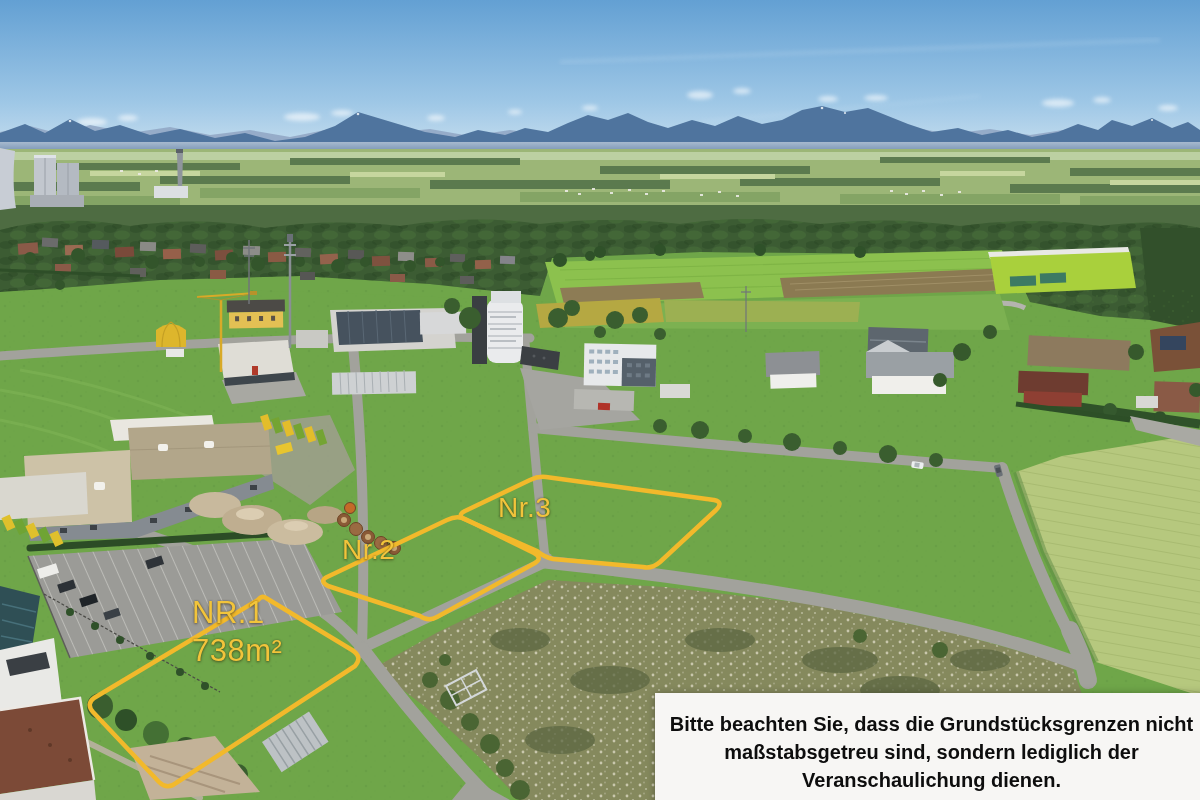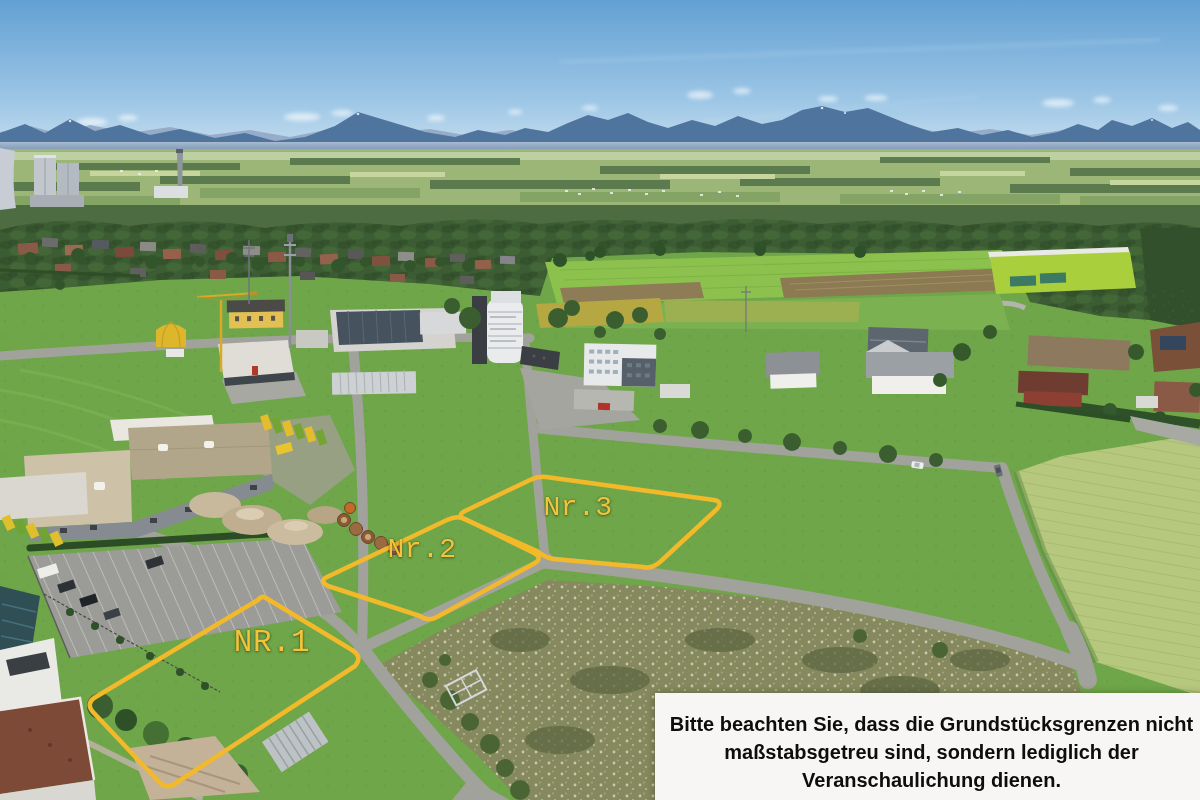--- a/index.html
+++ b/index.html
@@ -8,26 +8,26 @@
     --disclaimer-bg:#F7F6F4;
     --disclaimer-text:#0D0D0D;
   }
   html,body{margin:0;padding:0;background:#222;}
   .scene{
     position:relative;width:1200px;height:800px;overflow:hidden;
     font-family:"Liberation Sans",sans-serif;background:#6fa649;
   }
   .scene svg{position:absolute;left:0;top:0;display:block;}
   .plot-label{
-    position:absolute;text-align:center;color:var(--plot-label);
+    position:absolute;color:var(--plot-label);
     text-shadow:0 1px 3px rgba(50,35,0,.55),0 0 2px rgba(0,0,0,.3);
-    pointer-events:none;letter-spacing:.5px;font-family:Liberation Mono, monospace;
+    pointer-events:none;letter-spacing:.5px;
   }
   .plot-label span{display:block;}
-  .plot-label.nr1{left:192px;top:624px;width:160px;font-size:31px;line-height:38px;}
+  .plot-label.nr1{left:192px;top:594px;width:160px;font-size:31px;line-height:38px;}
   .plot-label.nr2{left:342px;top:532px;width:160px;font-size:28px;line-height:35px;}
   .plot-label.nr3{left:498px;top:490px;width:160px;font-size:28px;line-height:35px;}
   .disclaimer{
     position:absolute;left:655px;top:693px;width:553px;height:115px;
     background:var(--disclaimer-bg);color:var(--disclaimer-text);
     box-shadow:0 1px 8px rgba(0,0,0,.35);
     display:flex;flex-direction:column;justify-content:flex-start;
     padding-top:17px;box-sizing:border-box;
   }
   .disclaimer p{
@@ -591,20 +591,21 @@
 
   <g>
     <path class="plot-outline" d="M266,598 L352,650 Q363,657 355,666 L176,783 Q167,790 159,782 L93,712 Q86,704 94,698 L258,600 Q262,595 266,598 Z"></path>
     <path class="plot-outline" d="M327,577 L447,520 Q457,515 465,519 L534,553 Q543,558 535,563 L437,617 Q428,622 420,616 L328,586 Q319,581 327,577 Z"></path>
     <path class="plot-outline" d="M465,511 L530,480 Q538,476 546,477 L714,500 Q724,502 716,510 L660,562 Q652,569 643,567 L553,559 Q544,557 537,551 L464,519 Q457,515 465,511 Z"></path>
   </g>
 </svg>
 
   <div class="plot-label nr1">
     <span>NR.1</span>
+    <span>738m²</span>
   </div>
   <div class="plot-label nr2">
     <span>Nr.2</span>
   </div>
   <div class="plot-label nr3">
     <span>Nr.3</span>
   </div>
 
   <div class="disclaimer">
     <p>Bitte beachten Sie, dass die Grundstücksgrenzen nicht</p>

